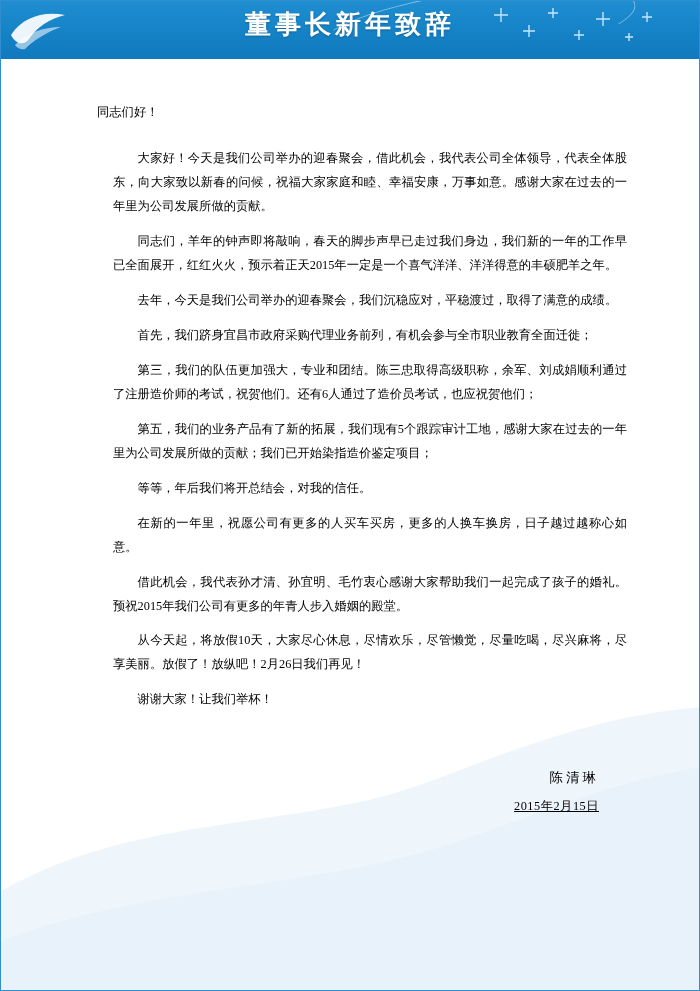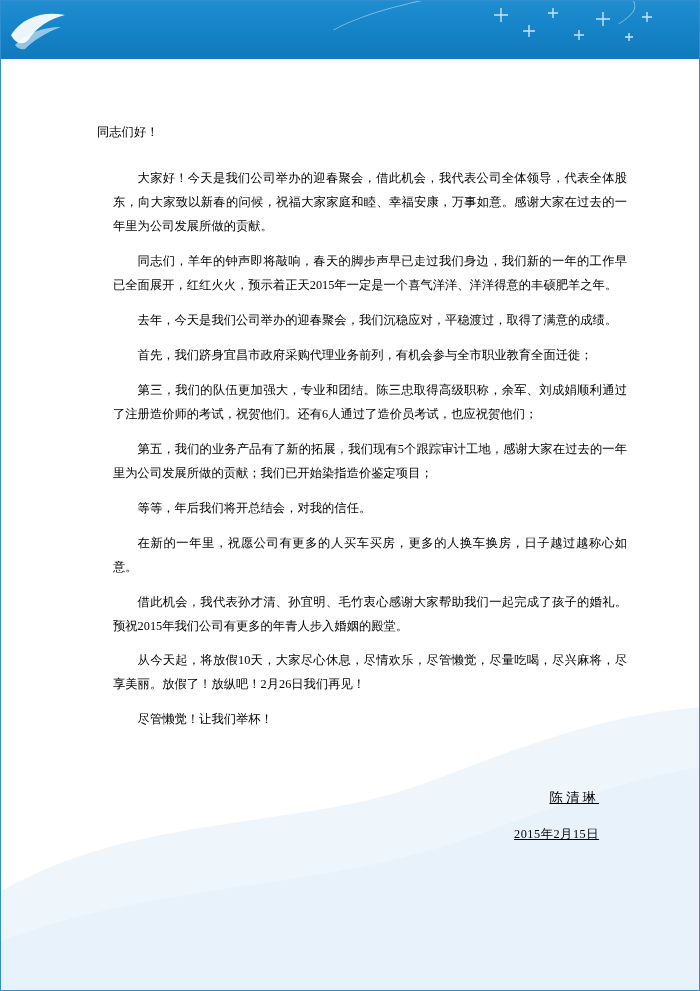--- a/index.html
+++ b/index.html
@@ -73,21 +73,21 @@
     position: absolute;
     left: 0;
     top: 640px;
     width: 700px;
     height: 350px;
     pointer-events: none;
   }
   
   .content {
     position: relative;
-    padding: 62px 72px 0 96px;
+    padding: 42px 72px 0 96px;
     color: #000000;
     font-size: 12.3px;
     line-height: 1.95;
     text-align: justify;
   }
   .salutation {
     margin: 0 0 22px 0;
     font-size: 12.3px;
   }
   p.para {
@@ -96,40 +96,40 @@
   }
   .signature-block {
     margin-top: 52px;
     text-align: right;
     padding-right: 28px;
   }
   .sign-name {
     font-family: "DejaVu Serif", serif;
     font-size: 13.5px;
     letter-spacing: 3px;
-    margin-bottom: 12px;
-    text-decoration: underline;
+    margin-bottom: 4px;
   }
   .sign-date {
     font-size: 12.3px;
     letter-spacing: 0.5px;
     text-decoration: underline;
   }
 </style>
 </head>
 <body>
 
 <div class="page">
 
   <div class="banner">
     <svg class="swoosh" viewBox="0 0 78 42">
       <path d="M2 26 C14 8 34 2 56 6 C40 10 28 18 20 30 C14 38 6 34 2 26 Z" fill="#ffffff" opacity="0.92"></path>
       <path d="M6 36 C18 24 34 18 52 18 C36 24 24 32 16 40 C12 41 8 39 6 36 Z" fill="#ffffff" opacity="0.55"></path>
     </svg>
     <div class="banner-arc"></div>
+    <div class="banner-title">董事长新年致辞</div>
     <svg class="stars" viewBox="0 0 180 46">
       <g stroke="#cfeaff" stroke-width="1.4" fill="none" opacity="0.95">
         <path d="M18 10 l0 -7 M18 10 l0 7 M18 10 l-7 0 M18 10 l7 0"></path>
         <path d="M46 26 l0 -6 M46 26 l0 6 M46 26 l-6 0 M46 26 l6 0"></path>
         <path d="M70 8 l0 -5 M70 8 l0 5 M70 8 l-5 0 M70 8 l5 0"></path>
         <path d="M96 30 l0 -5 M96 30 l0 5 M96 30 l-5 0 M96 30 l5 0"></path>
         <path d="M120 14 l0 -7 M120 14 l0 7 M120 14 l-7 0 M120 14 l7 0"></path>
         <path d="M146 32 l0 -4 M146 32 l0 4 M146 32 l-4 0 M146 32 l4 0"></path>
         <path d="M164 12 l0 -5 M164 12 l0 5 M164 12 l-5 0 M164 12 l5 0"></path>
       </g>
@@ -147,21 +147,21 @@
     <p class="para">大家好！今天是我们公司举办的迎春聚会，借此机会，我代表公司全体领导，代表全体股东，向大家致以新春的问候，祝福大家家庭和睦、幸福安康，万事如意。感谢大家在过去的一年里为公司发展所做的贡献。</p>
     <p class="para">同志们，羊年的钟声即将敲响，春天的脚步声早已走过我们身边，我们新的一年的工作早已全面展开，红红火火，预示着正天2015年一定是一个喜气洋洋、洋洋得意的丰硕肥羊之年。</p>
     <p class="para">去年，今天是我们公司举办的迎春聚会，我们沉稳应对，平稳渡过，取得了满意的成绩。</p>
     <p class="para">首先，我们跻身宜昌市政府采购代理业务前列，有机会参与全市职业教育全面迁徙；</p>
     <p class="para">第三，我们的队伍更加强大，专业和团结。陈三忠取得高级职称，余军、刘成娟顺利通过了注册造价师的考试，祝贺他们。还有6人通过了造价员考试，也应祝贺他们；</p>
     <p class="para">第五，我们的业务产品有了新的拓展，我们现有5个跟踪审计工地，感谢大家在过去的一年里为公司发展所做的贡献；我们已开始染指造价鉴定项目；</p>
     <p class="para">等等，年后我们将开总结会，对我的信任。</p>
     <p class="para">在新的一年里，祝愿公司有更多的人买车买房，更多的人换车换房，日子越过越称心如意。</p>
     <p class="para">借此机会，我代表孙才清、孙宜明、毛竹衷心感谢大家帮助我们一起完成了孩子的婚礼。预祝2015年我们公司有更多的年青人步入婚姻的殿堂。</p>
     <p class="para">从今天起，将放假10天，大家尽心休息，尽情欢乐，尽管懒觉，尽量吃喝，尽兴麻将，尽享美丽。放假了！放纵吧！2月26日我们再见！</p>
-    <p class="para">尽管懒觉！让我们举杯！</p>
+    <p class="para">谢谢大家！让我们举杯！</p>
 
     <div class="signature-block">
       <div class="sign-name">陈清琳</div>
       <div class="sign-date">2015年2月15日</div>
     </div>
   </div>
 
 </div>
 
 </body></html>

